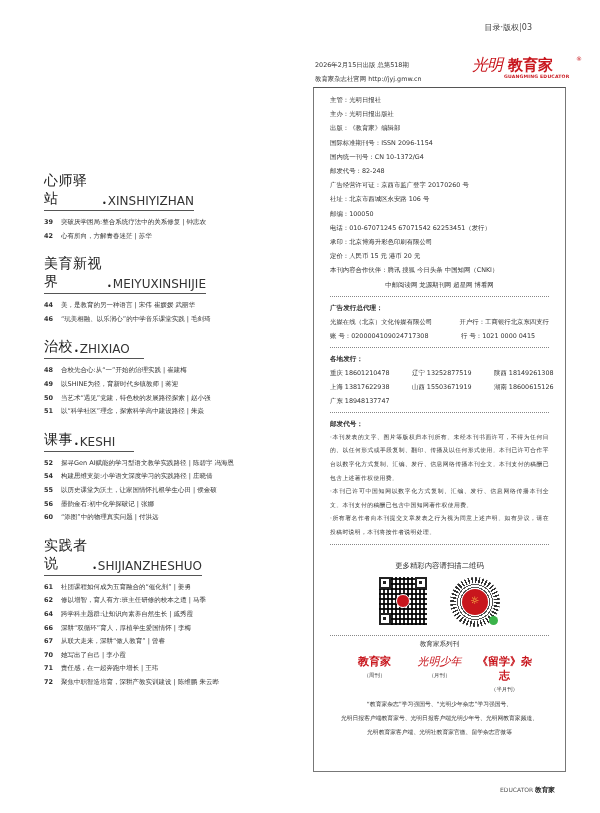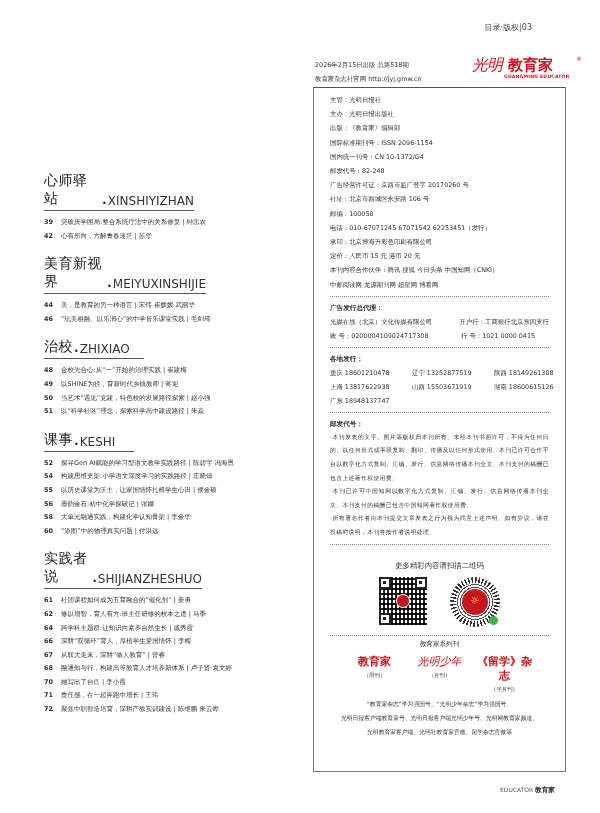--- a/index.html
+++ b/index.html
@@ -12,21 +12,21 @@
   .pubinfo { position: absolute; top: 58px; left: 315px; font-size: 6.4px; color: #333; line-height: 14px; }
   .logo { position: absolute; top: 55px; left: 472px; width: 110px; height: 30px; }
   .logo .script { position: absolute; left: 0; top: 0; font-family: "DejaVu Serif", serif; font-style: italic; font-size: 16px; color: #c8161d; letter-spacing: -1px; }
   .logo .cn { position: absolute; left: 36px; top: 1px; font-size: 15px; font-weight: bold; color: #c8161d; letter-spacing: 0px; }
   .logo .reg { position: absolute; left: 104px; top: 0px; font-size: 6px; color: #c8161d; }
   .logo .en { position: absolute; left: 32px; top: 19px; font-size: 4.6px; font-weight: bold; color: #c8161d; letter-spacing: 0.2px; }
 
   .box { position: absolute; top: 87px; left: 313px; width: 253px; height: 685px; border: 1px solid #777; border-top: 1px solid #555; padding: 0 16px; }
   .box-inner { position: relative; width: 100%; height: 100%; }
   .info-line { font-size: 6.4px; color: #333; line-height: 14.2px; white-space: nowrap; }
-  .info-line.center { }
+  .info-line.center { text-align: center; }
   .info-block { padding-top: 5px; }
   .divider { border-top: 1px dotted #888; margin: 4px 0 4px 0; }
   .agent-row { display: flex; font-size: 6.4px; line-height: 14px; white-space: nowrap; }
   .agent-row .l { width: 131px; }
   .section-label { font-size: 6.6px; font-weight: bold; color: #333; line-height: 14px; }
   .dist-grid { display: grid; grid-template-columns: 82px 82px 82px; font-size: 6.4px; line-height: 14px; white-space: nowrap; }
   .copyright-p { font-family: "DejaVu Serif", serif; font-size: 5.8px; line-height: 13.6px; color: #333; text-align: justify; letter-spacing: 0.4px; }
   .qr-title { text-align: center; font-size: 7.4px; color: #333; margin-top: 16px; }
   .qr-row { display: flex; justify-content: space-around; padding: 6px 38px 0 38px; height: 60px; }
   .qr { width: 48px; height: 48px; position: relative; }
@@ -260,24 +260,20 @@
       </div>
     <div class="toc-item">
         <span class="pg">55</span>
         <span>以历史课堂为沃土，让家国情怀扎根学生心田 | 侯金硕</span>
       </div>
     <div class="toc-item">
         <span class="pg">56</span>
         <span>墨韵金石:初中化学探破记 | 张娜</span>
       </div>
     <div class="toc-item">
-        <span class="pg">58</span>
-        <span>大单元融通实践，构建化学认知骨架 | 李金华</span>
-      </div>
-    <div class="toc-item">
         <span class="pg">60</span>
         <span>“添图”中的物理真实问题 | 付洪远</span>
       </div>
   </div>
 
   <div class="toc-section">
     <div class="toc-head" style="width:158px">
       <span class="cn">实践者说</span>
       <span class="dot">•</span>
       <span class="en">SHIJIANZHESHUO</span>
@@ -296,24 +292,20 @@
       </div>
     <div class="toc-item">
         <span class="pg">66</span>
         <span>深耕“双循环”育人，厚植学生爱国情怀 | 李梅</span>
       </div>
     <div class="toc-item">
         <span class="pg">67</span>
         <span>从联大走来，深耕“做人教育” | 曾睿</span>
       </div>
     <div class="toc-item">
-        <span class="pg">68</span>
-        <span>融通知与行，构建高等教育人才培养新体系 | 卢子贤 袁文婷</span>
-      </div>
-    <div class="toc-item">
         <span class="pg">70</span>
         <span>她写出了自己 | 李小霞</span>
       </div>
     <div class="toc-item">
         <span class="pg">71</span>
         <span>责任感，在一起奔跑中增长 | 王玮</span>
       </div>
     <div class="toc-item">
         <span class="pg">72</span>
         <span>聚焦中职智造培育，深耕产教实训建设 | 陈维鹏 朱云晔</span>

